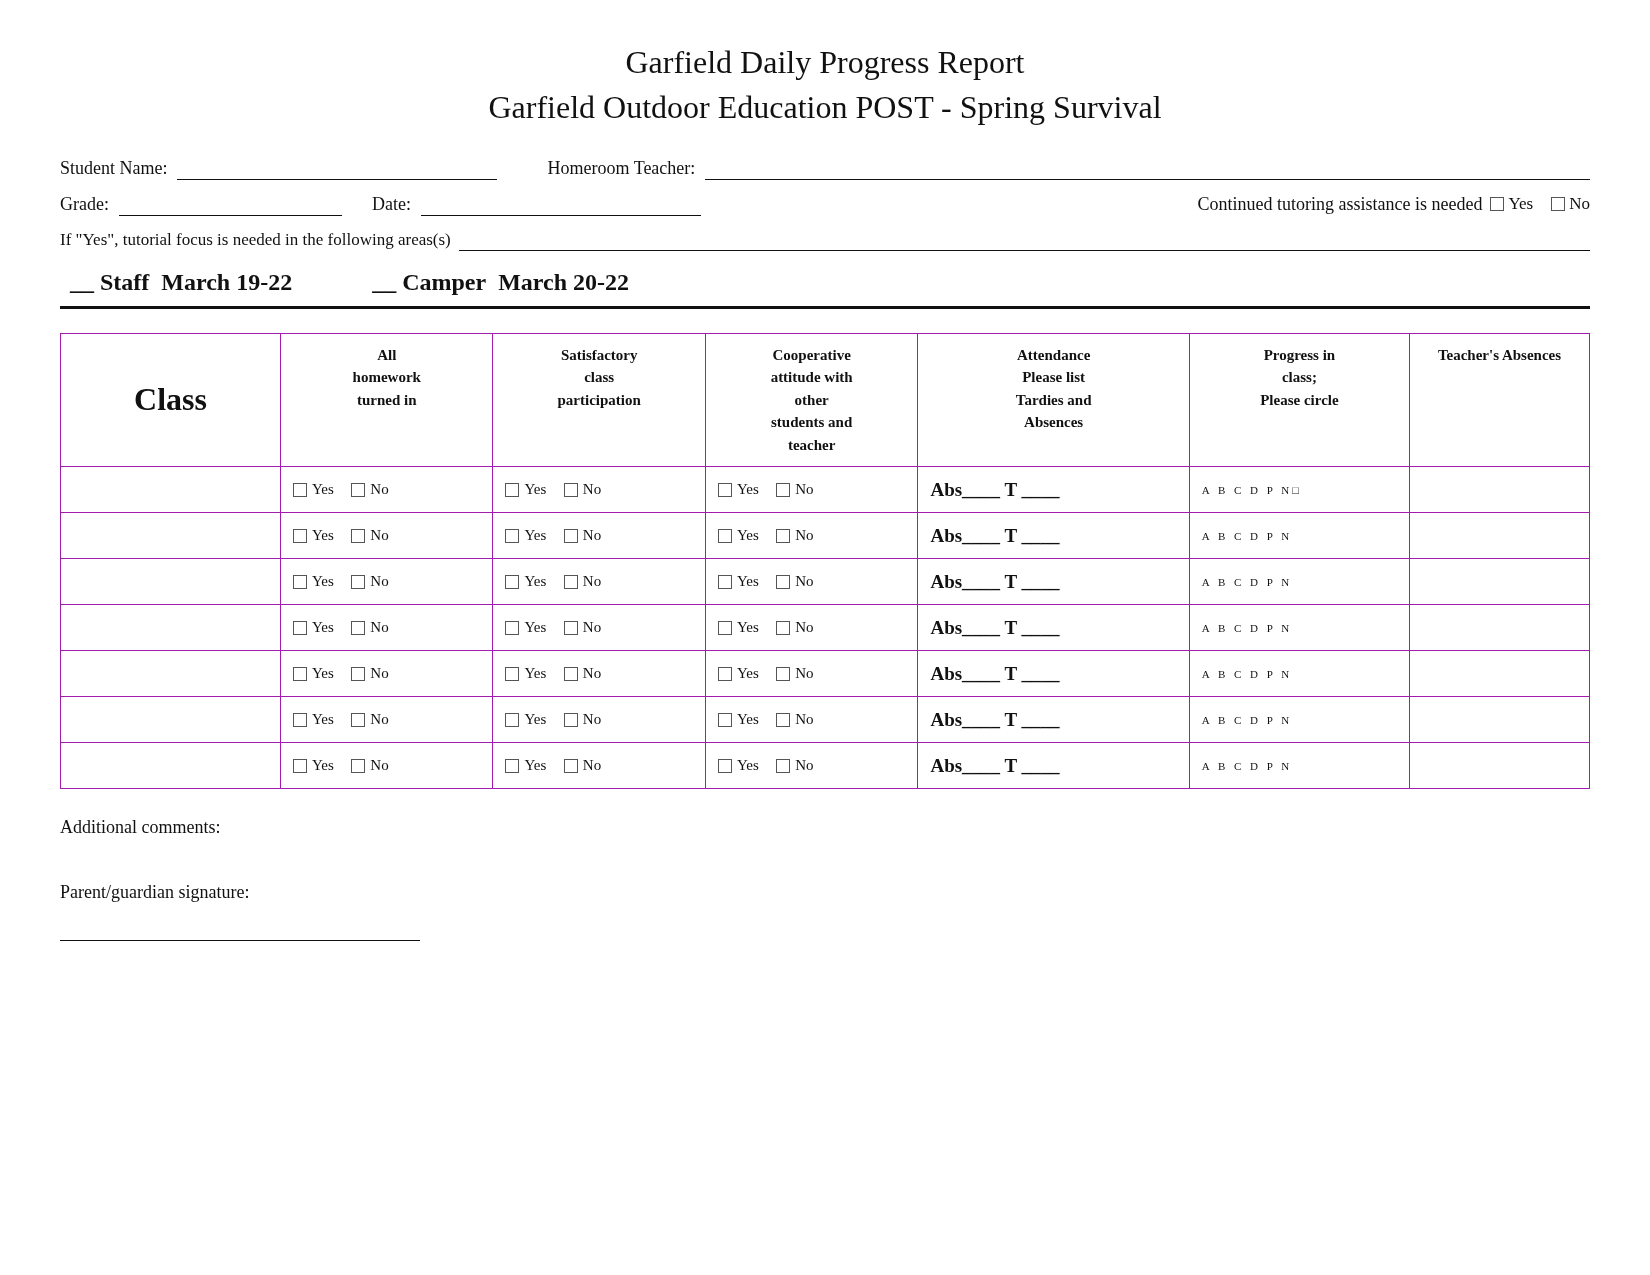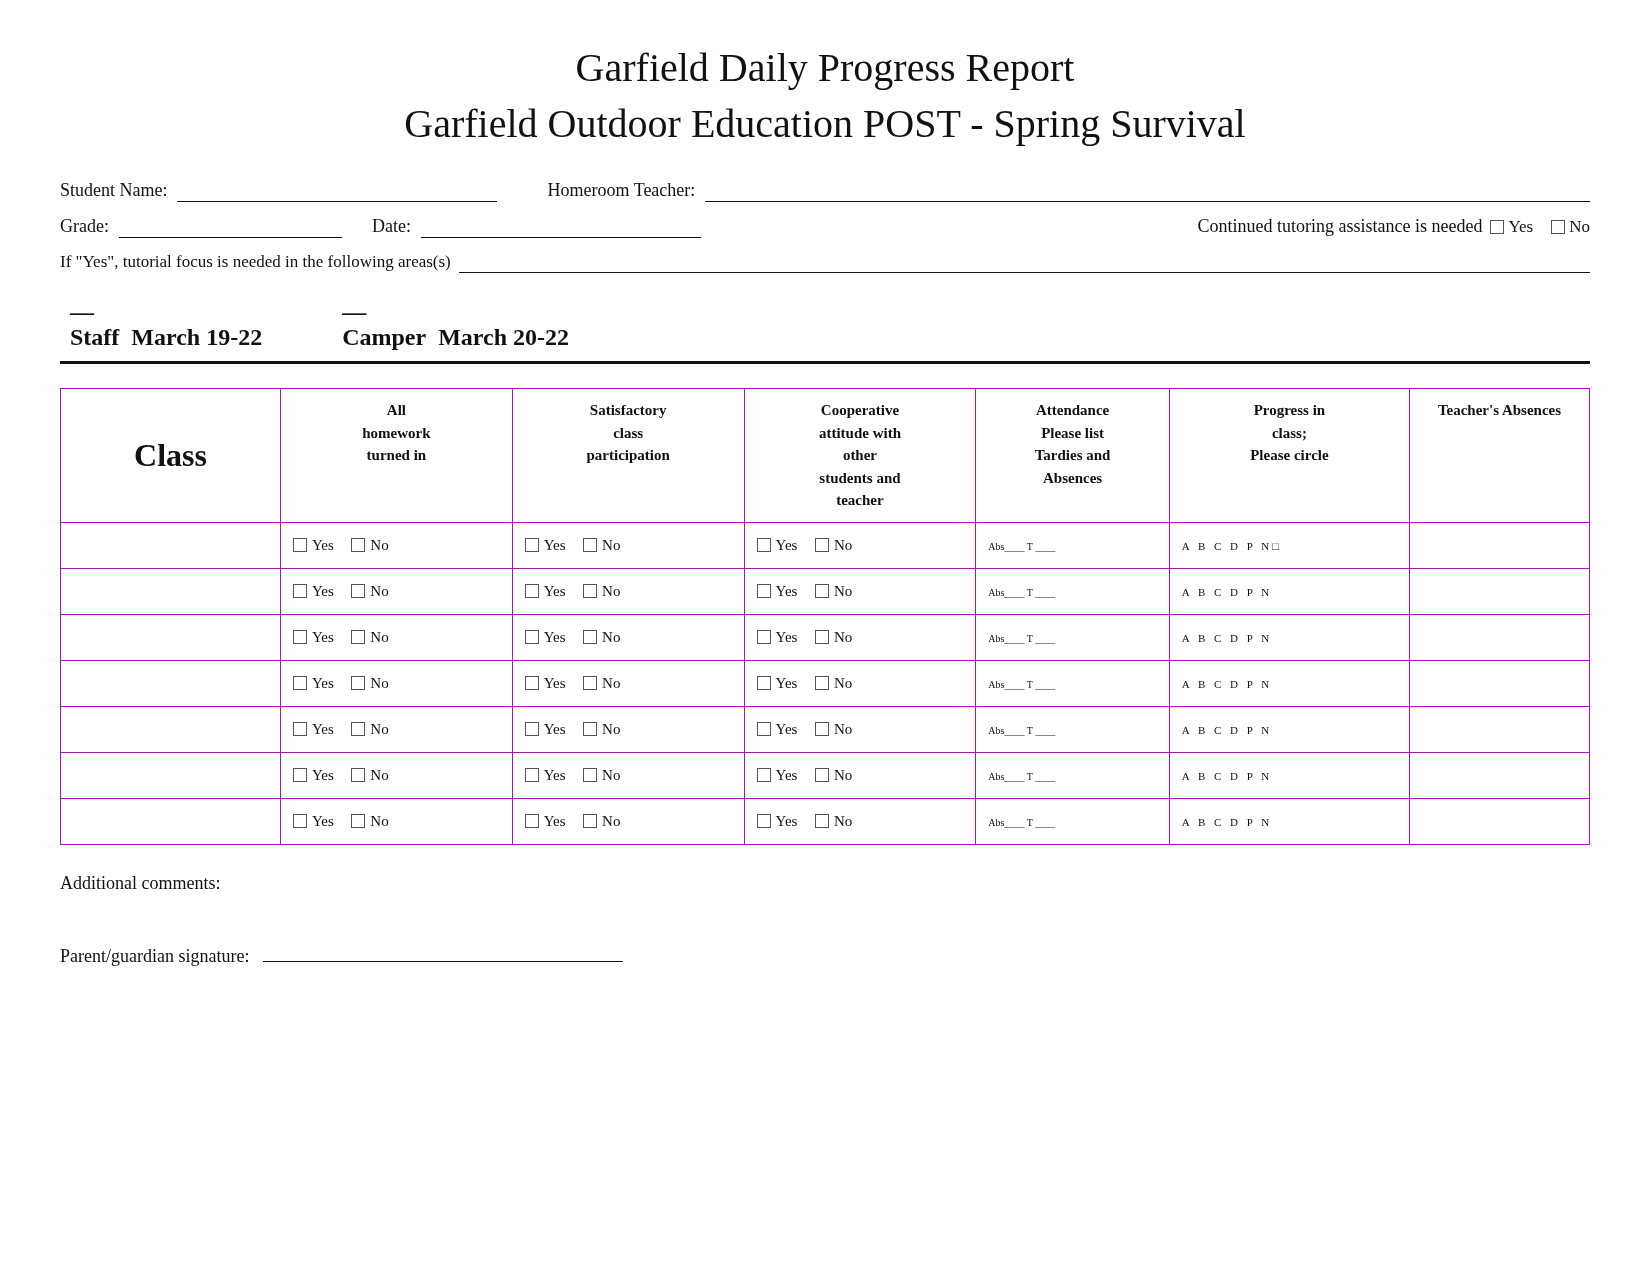--- a/index.html
+++ b/index.html
@@ -9,21 +9,21 @@
       color: #111;
       padding: 40px 60px;
       width: 1650px;
       min-height: 1275px;
     }
     .title-section {
       text-align: center;
       margin-bottom: 28px;
     }
     .title-section h1 {
-      font-size: 40px;
+      font-size: 32px;
       font-weight: normal;
       line-height: 1.4;
       text-align: center;
     }
     .form-section {
       margin-bottom: 12px;
     }
     .form-row {
       display: flex;
       align-items: baseline;
@@ -90,23 +90,22 @@
       display: flex;
       align-items: center;
       gap: 80px;
       font-size: 24px;
       font-weight: bold;
       margin-bottom: 8px;
       padding-left: 10px;
     }
     .stamp-item {
       display: flex;
-      align-items: flex-start;
+      align-items: center;
       gap: 6px;
-      flex-direction: column;
     }
     .divider {
       border: none;
       border-top: 3px solid #111;
       margin: 10px 0 24px 0;
     }
     
     table {
       width: 100%;
       border-collapse: collapse;
@@ -134,42 +133,44 @@
       vertical-align: middle;
     }
     .yes-no {
       display: flex;
       align-items: center;
       gap: 5px;
       font-size: 15px;
       white-space: nowrap;
     }
     .abs-t {
-      font-size: 10px;
+      font-size: 19px;
       white-space: nowrap;
+      font-weight: bold;
     }
     .grade-letters {
       font-size: 11px;
       letter-spacing: 3px;
       font-family: Liberation Serif, serif;
     }
     .sig-col { width: 180px; }
     .additional-section {
       font-size: 18px;
       margin-bottom: 44px;
     }
     .signature-section {
       font-size: 18px;
       margin-bottom: 18px;
     }
     .sig-row {
       display: flex;
       align-items: baseline;
       gap: 14px;
       margin-bottom: 18px;
+      flex-direction: column;
     }
     .sig-line {
       border-bottom: 1px solid #111;
       min-width: 360px;
       height: 24px;
     }
   </style>
 </head>
 <body>
 

